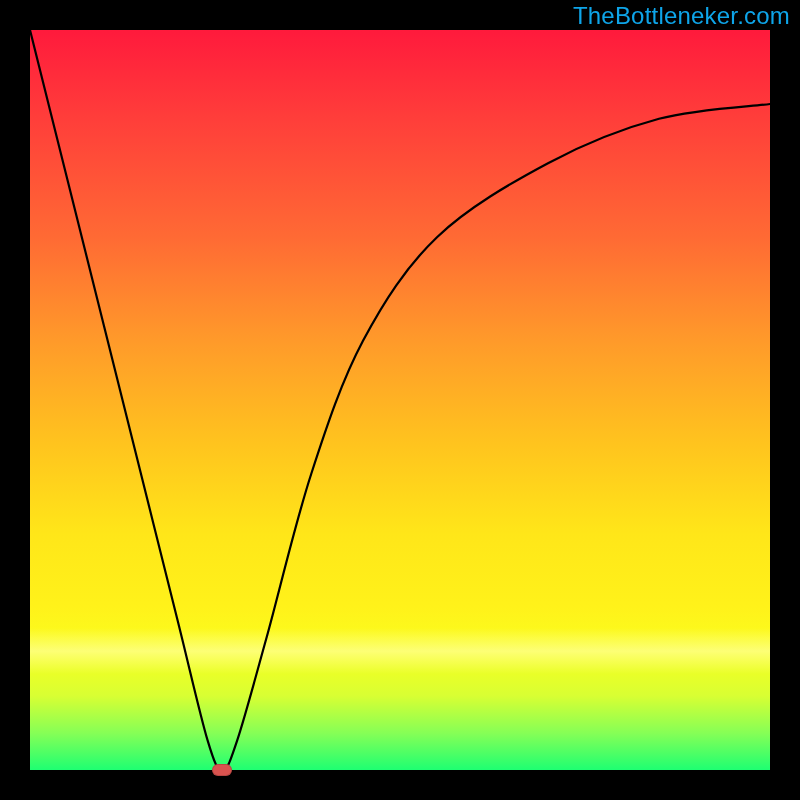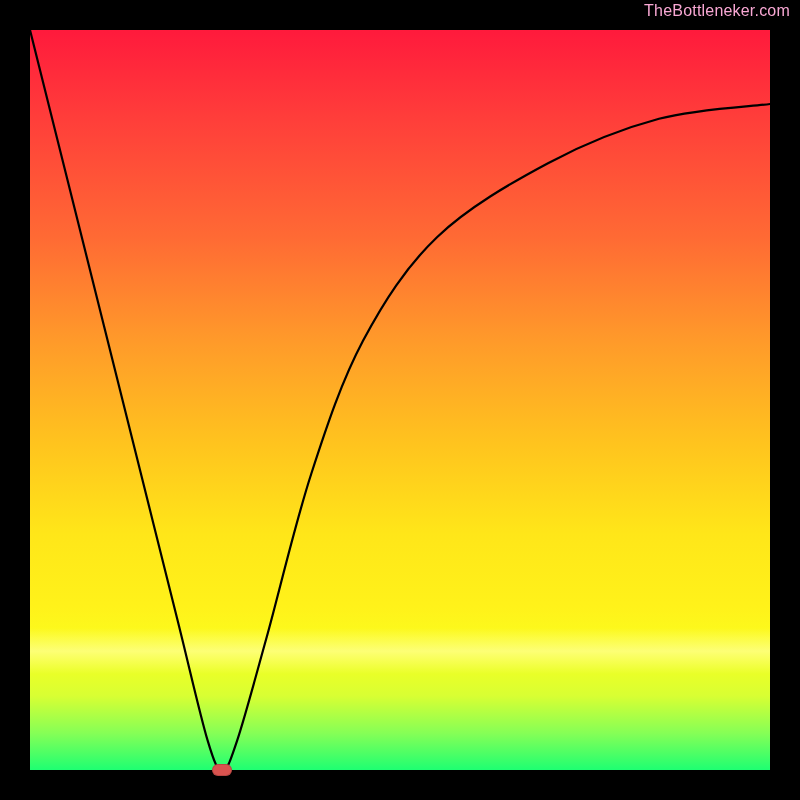--- a/index.html
+++ b/index.html
@@ -14,22 +14,22 @@
   .frame {
     position: relative;
     width: 800px;
     height: 800px;
     background: #000;
   }
   .attribution {
     position: absolute;
     top: 2px;
     right: 10px;
-    color: #f9a8d4;
-    font-size: 16px;
+    color: #0ea5e9;
+    font-size: 24px;
     font-weight: 500;
     letter-spacing: 0.2px;
     user-select: none;
   }
   .plot-area {
     position: absolute;
     left: 30px;
     top: 30px;
     width: 740px;
     height: 740px;

